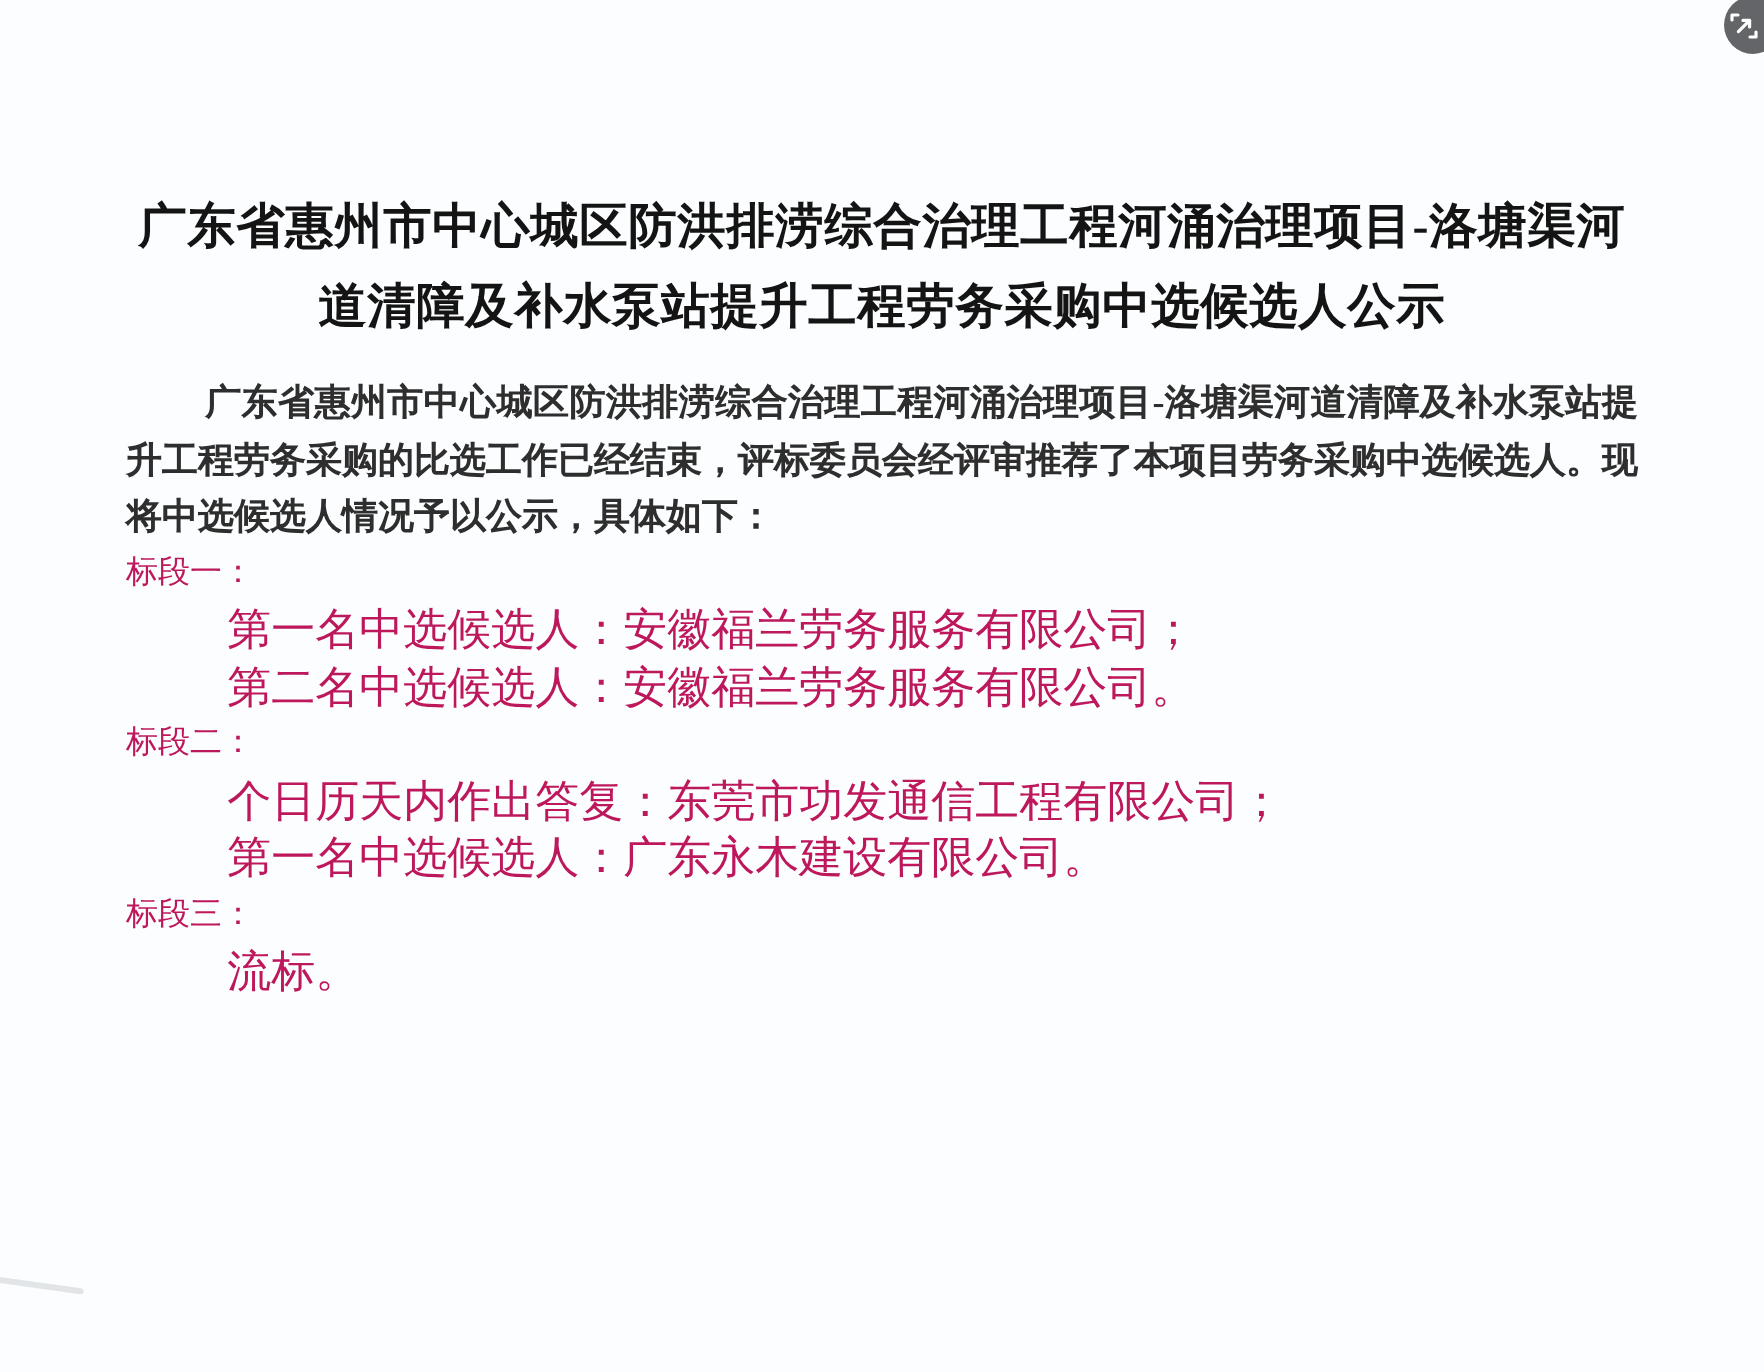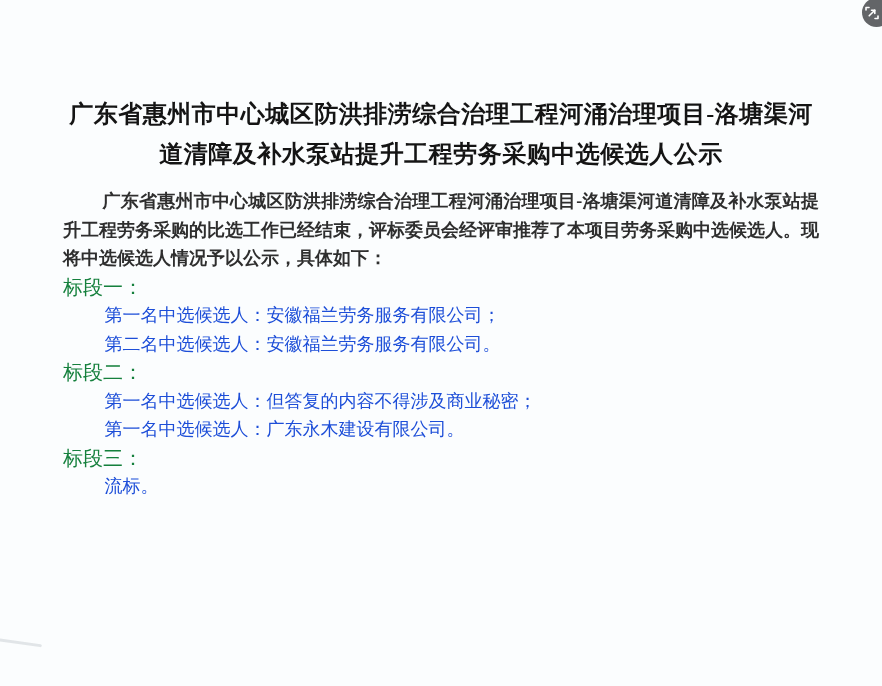--- a/index.html
+++ b/index.html
@@ -36,29 +36,29 @@
     margin: 0;
     font-size: 18px;
     line-height: 28.5px;
     text-align: justify;
     text-justify: inter-ideograph;
     text-indent: 2.2em;
     color: #2e2e2e;
     font-weight: bold;
   }
   .sec-label {
-    font-size: 20px;
+    font-size: 16px;
     line-height: 28.5px;
-    color: #15803d;
+    color: #be185d;
   }
   .entry {
-    font-size: 18px;
+    font-size: 22px;
     line-height: 28.5px;
     text-indent: 2.3em;
-    color: #1d4ed8;
+    color: #be185d;
   }
   .viewer-btn {
     position: absolute;
     top: -2px;
     left: 862px;
     width: 29px;
     height: 29px;
     border: none;
     border-radius: 50%;
     background: rgba(72, 74, 77, 0.85);
@@ -94,21 +94,21 @@
   <p class="para">广东省惠州市中心城区防洪排涝综合治理工程河涌治理项目-洛塘渠河道清障及补水泵站提升工程劳务采购的比选工作已经结束，评标委员会经评审推荐了本项目劳务采购中选候选人。现将中选候选人情况予以公示，具体如下：</p>
 
   <div>
     <div class="sec-label">标段一：</div>
     <div class="entry">第一名中选候选人：安徽福兰劳务服务有限公司；</div>
     <div class="entry">第二名中选候选人：安徽福兰劳务服务有限公司。</div>
   </div>
 
   <div>
     <div class="sec-label">标段二：</div>
-    <div class="entry">第一名中选候选人：但答复的内容不得涉及商业秘密；</div>
+    <div class="entry">个日历天内作出答复：东莞市功发通信工程有限公司；</div>
     <div class="entry">第一名中选候选人：广东永木建设有限公司。</div>
   </div>
 
   <div>
     <div class="sec-label">标段三：</div>
     <div class="entry">流标。</div>
   </div>
 
 
 

